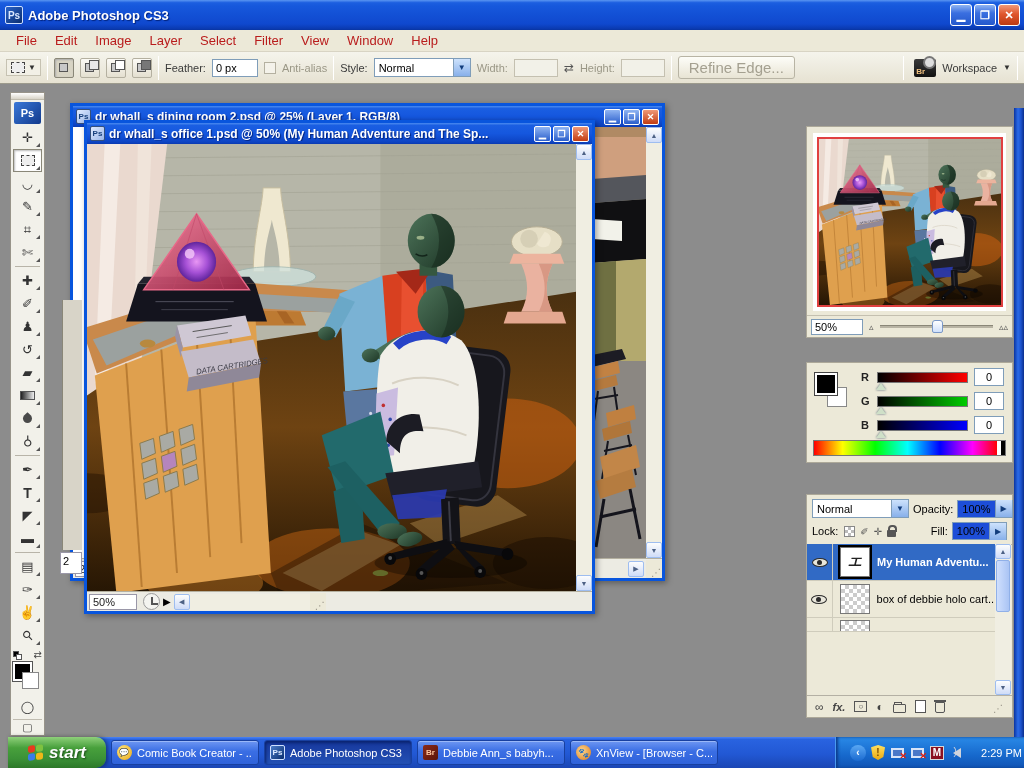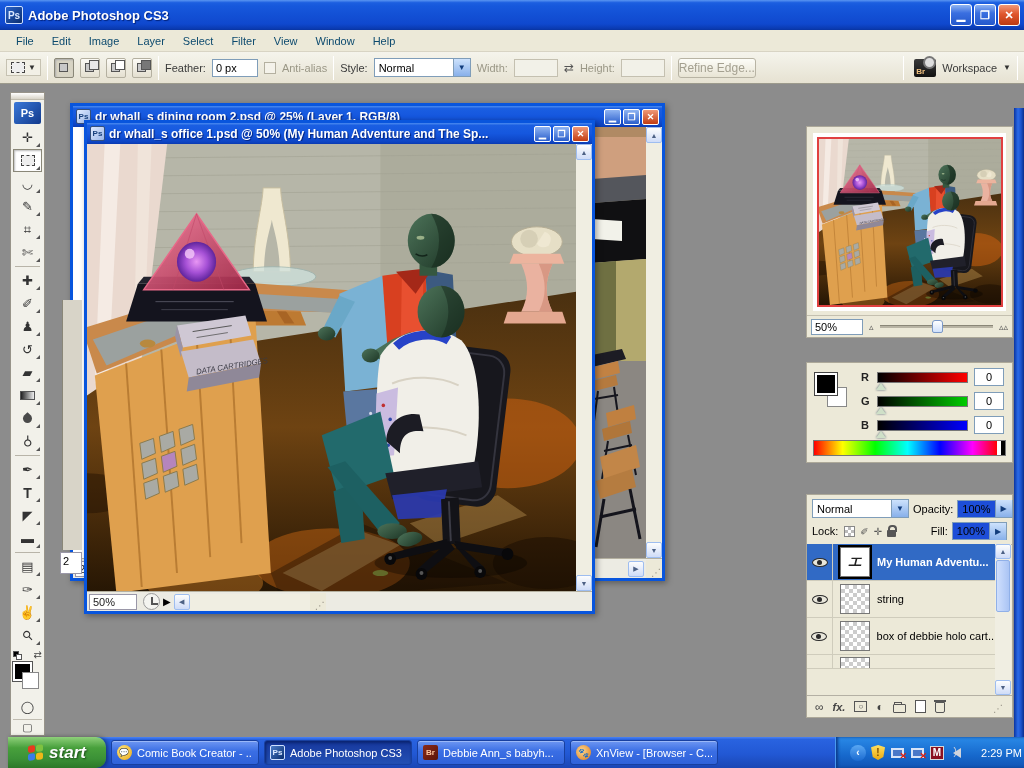--- a/index.html
+++ b/index.html
@@ -17,21 +17,21 @@
   .app-title { font-size:13px; font-weight:bold; text-shadow:1px 1px 1px #00217a; }
   .win-btns { position:absolute; right:4px; top:4px; display:flex; gap:2px; }
   .win-btn { width:22px; height:22px; border:1px solid #fff; border-radius:3px; color:#fff;
     font-size:11px; font-weight:bold; display:flex; align-items:center; justify-content:center;
     background:linear-gradient(180deg,#8fb4f2 0%,#3a6fe0 40%,#2458cc 100%); }
   .win-btn.close { background:linear-gradient(180deg,#f09978 0%,#e0572e 45%,#bc3a12 100%); }
   .win-btn span { line-height:10px; }
 
   .menubar { left:0; top:30px; width:1024px; height:22px; background:#ece9d8;
     border-bottom:1px solid #d8d4c4; display:flex; align-items:center; padding-left:8px; gap:2px; }
-  .menu-item { padding:3px 8px; color:#0c4a6e; font-size:11px; }
+  .menu-item { padding:3px 8px; color:#b91c1c; font-size:13px; }
 
   .optionsbar { left:0; top:52px; width:1024px; height:32px; background:linear-gradient(180deg,#f5f4ec,#e6e2d2);
     border-bottom:1px solid #9c9a8c; display:flex; align-items:center; padding:0 6px; gap:6px; }
   .opt-sep { width:1px; height:24px; background:#b8b4a4; border-right:1px solid #fff; }
   .opt-label { color:#3a3a3a; font-size:11px; }
   .opt-label.dim { color:#9a9786; }
   .tool-preset { display:flex; align-items:center; gap:3px; padding:2px 4px; border:1px solid #c6c2b2; background:#f2f0e6; }
   .marq { width:14px; height:11px; border:1px dashed #444; background:#eee; }
   .drop-arrow { font-size:8px; color:#333; }
   .selmode { width:20px; height:20px; border:1px solid #b4b0a0; background:linear-gradient(#fcfbf6,#e4e0d0);
@@ -45,21 +45,21 @@
   .field { background:#fff; border:1px solid #7f9db9; font-size:11px; font-family:"Liberation Sans",sans-serif;
     height:18px; padding:1px 3px; }
   .field:disabled { background:#f2f1e8; border-color:#c4c0b0; }
   .xp-select { display:flex; align-items:center; border:1px solid #7f9db9; background:#fff; height:19px; }
   .xp-select .sel-text { padding:0 4px; min-width:78px; font-size:11px; }
   .sel-btn { width:17px; height:17px; background:linear-gradient(180deg,#cde2fc,#88b0ea); border-left:1px solid #7f9db9;
     color:#123d7c; font-size:8px; display:flex; align-items:center; justify-content:center; }
   .checkbox { width:12px; height:12px; border:1px solid #b4b0a0; background:#f4f2ea; }
   .swap-icon { font-size:12px; color:#555; }
   .xp-button { border:1px solid #b8b4a4; background:linear-gradient(#fdfdf8,#e8e4d4); border-radius:3px;
-    padding:2px 0; font-size:12px; color:#a4a090; }
+    padding:2px 10px; font-size:15px; color:#a4a090; }
   .br-icon { width:22px; height:18px; background:linear-gradient(#3a3a3a,#111); color:#f0c080; font-size:8px;
     font-weight:bold; display:flex; align-items:flex-end; justify-content:flex-start; padding:1px 2px; border-radius:2px; position:relative; }
   .br-icon::after { content:""; position:absolute; right:0px; top:-3px; width:9px; height:9px; border:2px solid #777;
     border-radius:50%; background:#ddd; }
   .workspace-wrap { display:flex; align-items:center; gap:6px; margin-left:4px; }
 
   
   .toolbox { left:10px; top:92px; width:35px; background:#f2f1ea; border:1px solid #98948a; }
   .tb-grip { height:7px; background:linear-gradient(#fff,#d8d4c8); border-bottom:1px solid #c0bcae; }
   .tb-logo { height:22px; margin:2px 3px; background:linear-gradient(135deg,#3a78d8,#123a8c); color:#fff;
@@ -726,27 +726,20 @@
       <span class="layer-thumb active-border">
           <span style="color:#222;font-size:14px;font-style:italic">エ</span>
         </span>
       <span class="layer-name">My Human Adventu...</span>
     </div>
     <div class="layer-row">
       <span class="eye-cell">
           <span class="eye"></span>
         </span>
       <span class="layer-thumb checker"></span>
-      <span class="layer-name">string</span>
-    </div>
-    <div class="layer-row">
-      <span class="eye-cell">
-          <span class="eye"></span>
-        </span>
-      <span class="layer-thumb checker"></span>
       <span class="layer-name">box of debbie holo cart...</span>
     </div>
     <div class="layer-row" style="height:14px;overflow:hidden">
       <span class="eye-cell" style="height:14px"></span>
       <span class="layer-thumb checker" style="height:12px;margin-top:2px"></span>
     </div>
   </div>
   <div class="lp-scroll sb">
     <div class="sb-btn" style="position:absolute;top:0;left:0;width:16px;height:15px">▲</div>
     <div class="sb-thumb" style="position:absolute;top:16px;left:1px;width:14px;height:52px"></div>

